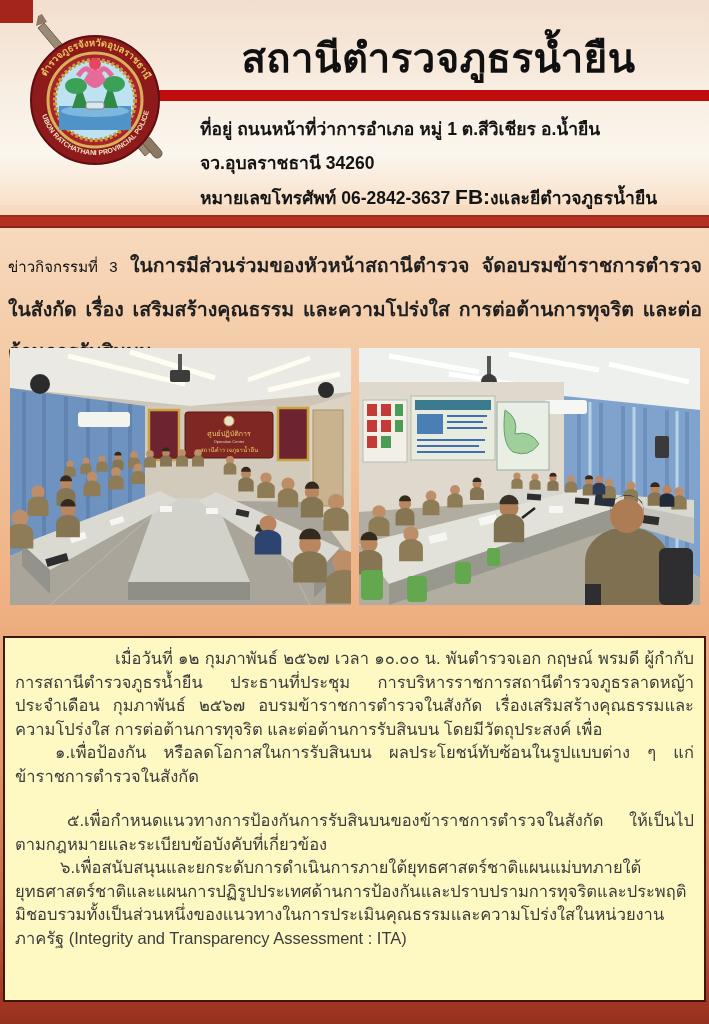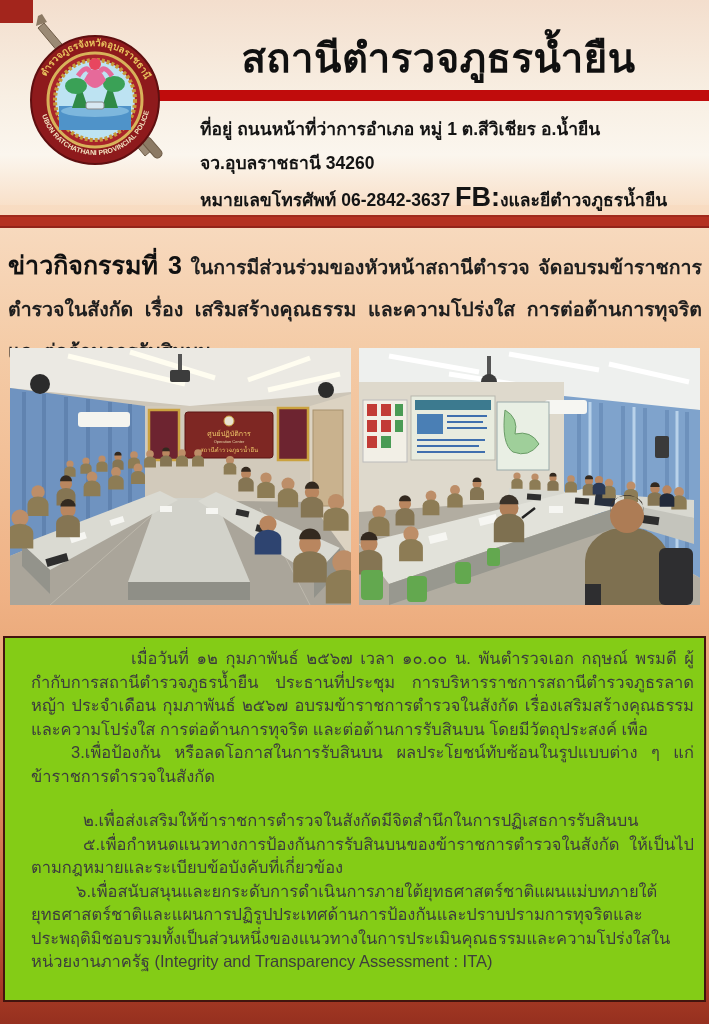--- a/index.html
+++ b/index.html
@@ -17,36 +17,36 @@
   .chip-topleft{ position:absolute; left:0; top:0; width:33px; height:23px; background:#a3251c; }
   
   .logo{ position:absolute; left:14px; top:10px; width:158px; height:168px; z-index:3; }
   .title{ position:absolute; left:168px; top:26px; width:541px; text-align:center;
     font-size:40px; font-weight:700; color:#101010; letter-spacing:.5px; z-index:2;
     font-family:"Liberation Serif","DejaVu Serif",serif; }
   .title-underline{ position:absolute; left:128px; top:90px; width:581px; height:11px;
     background:#c00c0c; z-index:1; }
   .addr{ position:absolute; left:200px; top:112px; width:515px; z-index:2;
     font-size:17.5px; font-weight:600; color:#141414; line-height:34px; }
-  .addr .fb{ font-size:27px; font-weight:700; letter-spacing:0; }
+  .addr .fb{ font-size:21px; font-weight:700; letter-spacing:0; }
   
   .divider{ position:absolute; left:0; top:215px; width:709px; height:13px;
     background:#b43121; box-shadow:inset 0 2px 0 #a02a1c, inset 0 -2px 0 #93241a; z-index:2; }
   
   .news-heading{ position:absolute; left:8px; top:244px; width:694px; z-index:2;
     font-size:19.5px; font-weight:600; color:#1f1f1f; line-height:42px; text-align:justify; }
-  .news-heading .lead{ font-size:25px; font-weight:700; color:#111;margin-top:22px; }
+  .news-heading .lead{ font-size:15px; font-weight:400; color:#111;margin-top:22px; }
   
   .photo-row{ position:absolute; left:10px; top:348px; width:690px; height:257px;
     display:flex; gap:8px; z-index:2; }
   .photo{ width:341px; height:257px; overflow:hidden; background:#bbb; }
   .photo svg{ display:block; }
   
   .article-box{ position:absolute; left:3px; top:636px; width:703px; height:366px; z-index:2;
-    background:#84cc16; border:2px solid #43140e; padding:9px 10px 8px 26px;
+    background:#fef9c3; border:2px solid #43140e; padding:9px 10px 8px 10px;
     font-size:16.5px; color:#3d3d3d; line-height:23.5px; font-weight:500; }
   .article-box p{ text-align:justify; }
   .p-intro{ text-indent:100px; }
   .p-item1{ text-indent:40px; margin-bottom:21px; }
   .p-item{ text-indent:52px; }
   .p-item6{ text-indent:45px; }
 </style>
 </head>
 <body>
 
@@ -370,18 +370,17 @@
           <path d="M251 164 a17 17 0 0 1 34 0 l-2 -10 a17 12 0 0 0 -30 0 z" fill="#3a3229"></path>
           <rect x="300" y="200" width="34" height="57" rx="6" fill="#2e2e30"></rect>
           <rect x="226" y="236" width="16" height="21" fill="#2e2e30"></rect>
         </g>
       </svg>
     </div>
   </div>
 
   <div class="article-box">
     <p class="p-intro">เมื่อวันที่ ๑๒ กุมภาพันธ์  ๒๕๖๗ เวลา ๑๐.๐๐ น. พันตำรวจเอก กฤษณ์  พรมดี  ผู้กำกับการสถานีตำรวจภูธรน้ำยืน ประธานที่ประชุม การบริหารราชการสถานีตำรวจภูธรลาดหญ้า ประจำเดือน กุมภาพันธ์ ๒๕๖๗ อบรมข้าราชการตำรวจในสังกัด เรื่องเสริมสร้างคุณธรรมและความโปร่งใส การต่อต้านการทุจริต และต่อต้านการรับสินบน โดยมีวัตถุประสงค์ เพื่อ</p>
-    <p class="p-item1">3.เพื่อป้องกัน หรือลดโอกาสในการรับสินบน ผลประโยชน์ทับซ้อนในรูปแบบต่าง ๆ แก่ข้าราชการตำรวจในสังกัด</p>
-    <p class="p-item">๒.เพื่อส่งเสริมให้ข้าราชการตำรวจในสังกัดมีจิตสำนึกในการปฏิเสธการรับสินบน</p>
+    <p class="p-item1">๑.เพื่อป้องกัน หรือลดโอกาสในการรับสินบน ผลประโยชน์ทับซ้อนในรูปแบบต่าง ๆ แก่ข้าราชการตำรวจในสังกัด</p>
     <p class="p-item">๕.เพื่อกำหนดแนวทางการป้องกันการรับสินบนของข้าราชการตำรวจในสังกัด ให้เป็นไปตามกฎหมายและระเบียบข้อบังคับที่เกี่ยวข้อง</p>
     <p class="p-item6">๖.เพื่อสนับสนุนและยกระดับการดำเนินการภายใต้ยุทธศาสตร์ชาติแผนแม่บทภายใต้ยุทธศาสตร์ชาติและแผนการปฏิรูปประเทศด้านการป้องกันและปราบปรามการทุจริตและประพฤติมิชอบรวมทั้งเป็นส่วนหนึ่งของแนวทางในการประเมินคุณธรรมและความโปร่งใสในหน่วยงานภาครัฐ (Integrity and Transparency Assessment : ITA)</p>
   </div>
 </div>
 
 </body></html>

